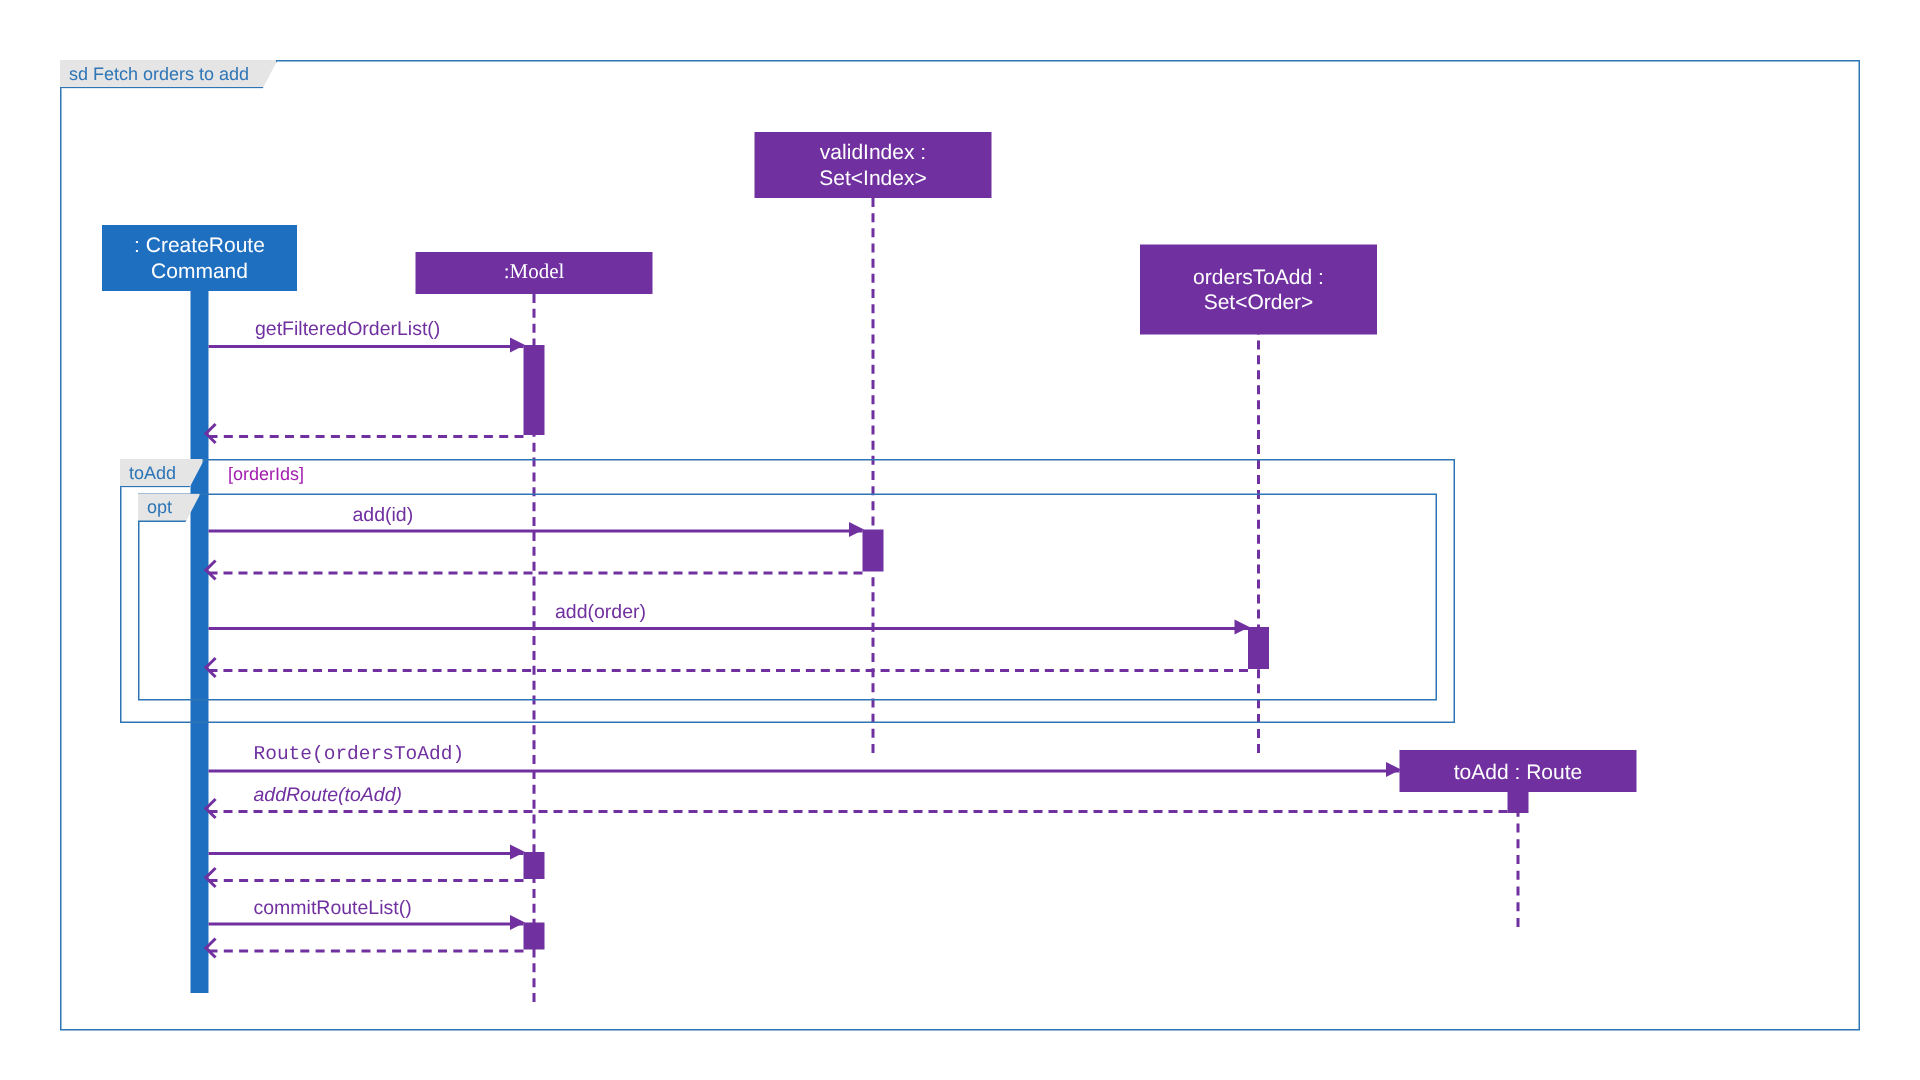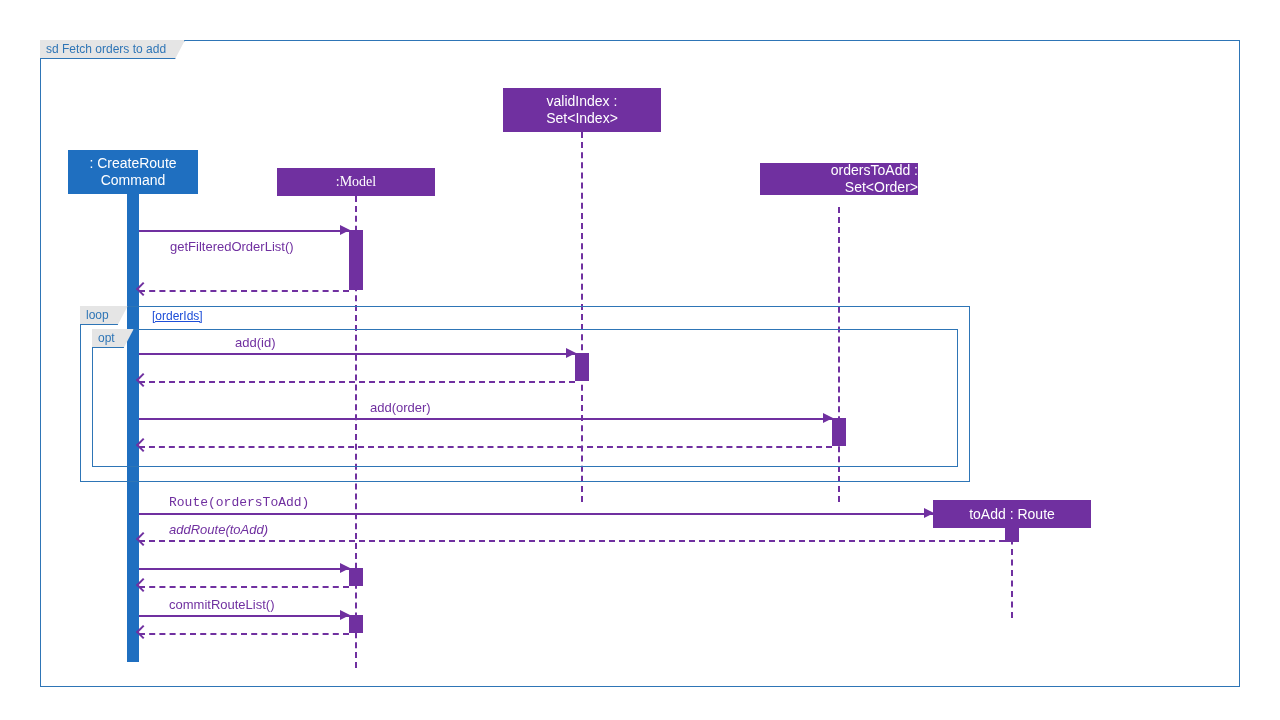--- a/index.html
+++ b/index.html
@@ -27,22 +27,21 @@
     padding: 2px 10px 2px 6px;
     font-size: 12px;
     color: #2e75b6;
     background: #e5e5e5;
     clip-path: polygon(0 0, 100% 0, calc(100% - 10px) 100%, 0 100%);
     padding-right: 18px;
   }
   .frame-label-aux {
     position: absolute;
     font-size: 12px;
-    color: #1d4ed8;
-    text-decoration: underline;
+    color: #a21caf;
   }
   .lifeline-head {
     position: absolute;
     color: #fff;
     text-align: center;
     font-size: 14px;
     display: flex;
     flex-direction: column;
     justify-content: center;
     align-items: center;
@@ -108,21 +107,21 @@
 
 <div class="lifeline-head purple" style="left:277px; top:168px; width:158px; height:28px;font-family:Liberation Serif, serif;">
   <span>:Model</span>
 </div>
 
 <div class="lifeline-head purple" style="left:503px; top:88px; width:158px; height:44px;">
   <span>validIndex :</span>
   <span>Set&lt;Index&gt;</span>
 </div>
 
-<div class="lifeline-head purple" style="left:760px; top:163px; width:158px; height:32px;align-items:flex-end;">
+<div class="lifeline-head purple" style="left:760px; top:163px; width:158px; height:60px;">
   <span>ordersToAdd :</span>
   <span>Set&lt;Order&gt;</span>
 </div>
 
 <div class="lifeline-head purple" style="left:933px; top:500px; width:158px; height:28px;">
   <span>toAdd : Route</span>
 </div>
 
 <div class="lifeline-dash" style="left:355px; top:196px; height:472px;"></div>
 <div class="lifeline-dash" style="left:581px; top:132px; height:370px;"></div>
@@ -136,33 +135,33 @@
 <div class="activation" style="left:575px; top:353px; width:14px; height:28px;"></div>
 
 <div class="activation" style="left:832px; top:418px; width:14px; height:28px;"></div>
 
 <div class="activation" style="left:349px; top:568px; width:14px; height:18px;"></div>
 <div class="activation" style="left:349px; top:615px; width:14px; height:18px;"></div>
 
 <div class="activation" style="left:1005px; top:528px; width:14px; height:14px;"></div>
 
 <div class="frame" style="left:80px; top:306px; width:890px; height:176px;">
-  <div class="frame-tab">loop</div>
+  <div class="frame-tab">toAdd</div>
 </div>
 <div class="frame-label-aux" style="left:152px; top:309px;">[orderIds]</div>
 
 <div class="frame" style="left:92px; top:329px; width:866px; height:138px;">
   <div class="frame-tab">opt</div>
 </div>
 
 <div class="msg" style="left:139px; top:230px; width:210px;">
   <div class="msg-line"></div>
   <div class="arrow-right"></div>
 </div>
-<div class="msg-label" style="left:170px; top:211px;margin-top:28px;">getFilteredOrderList()</div>
+<div class="msg-label" style="left:170px; top:211px;">getFilteredOrderList()</div>
 <div class="msg" style="left:139px; top:290px; width:210px;">
   <div class="msg-line dashed"></div>
   <div class="arrow-left-open"></div>
 </div>
 
 <div class="msg" style="left:139px; top:353px; width:436px;">
   <div class="msg-line"></div>
   <div class="arrow-right"></div>
 </div>
 <div class="msg-label" style="left:235px; top:335px;">add(id)</div>

